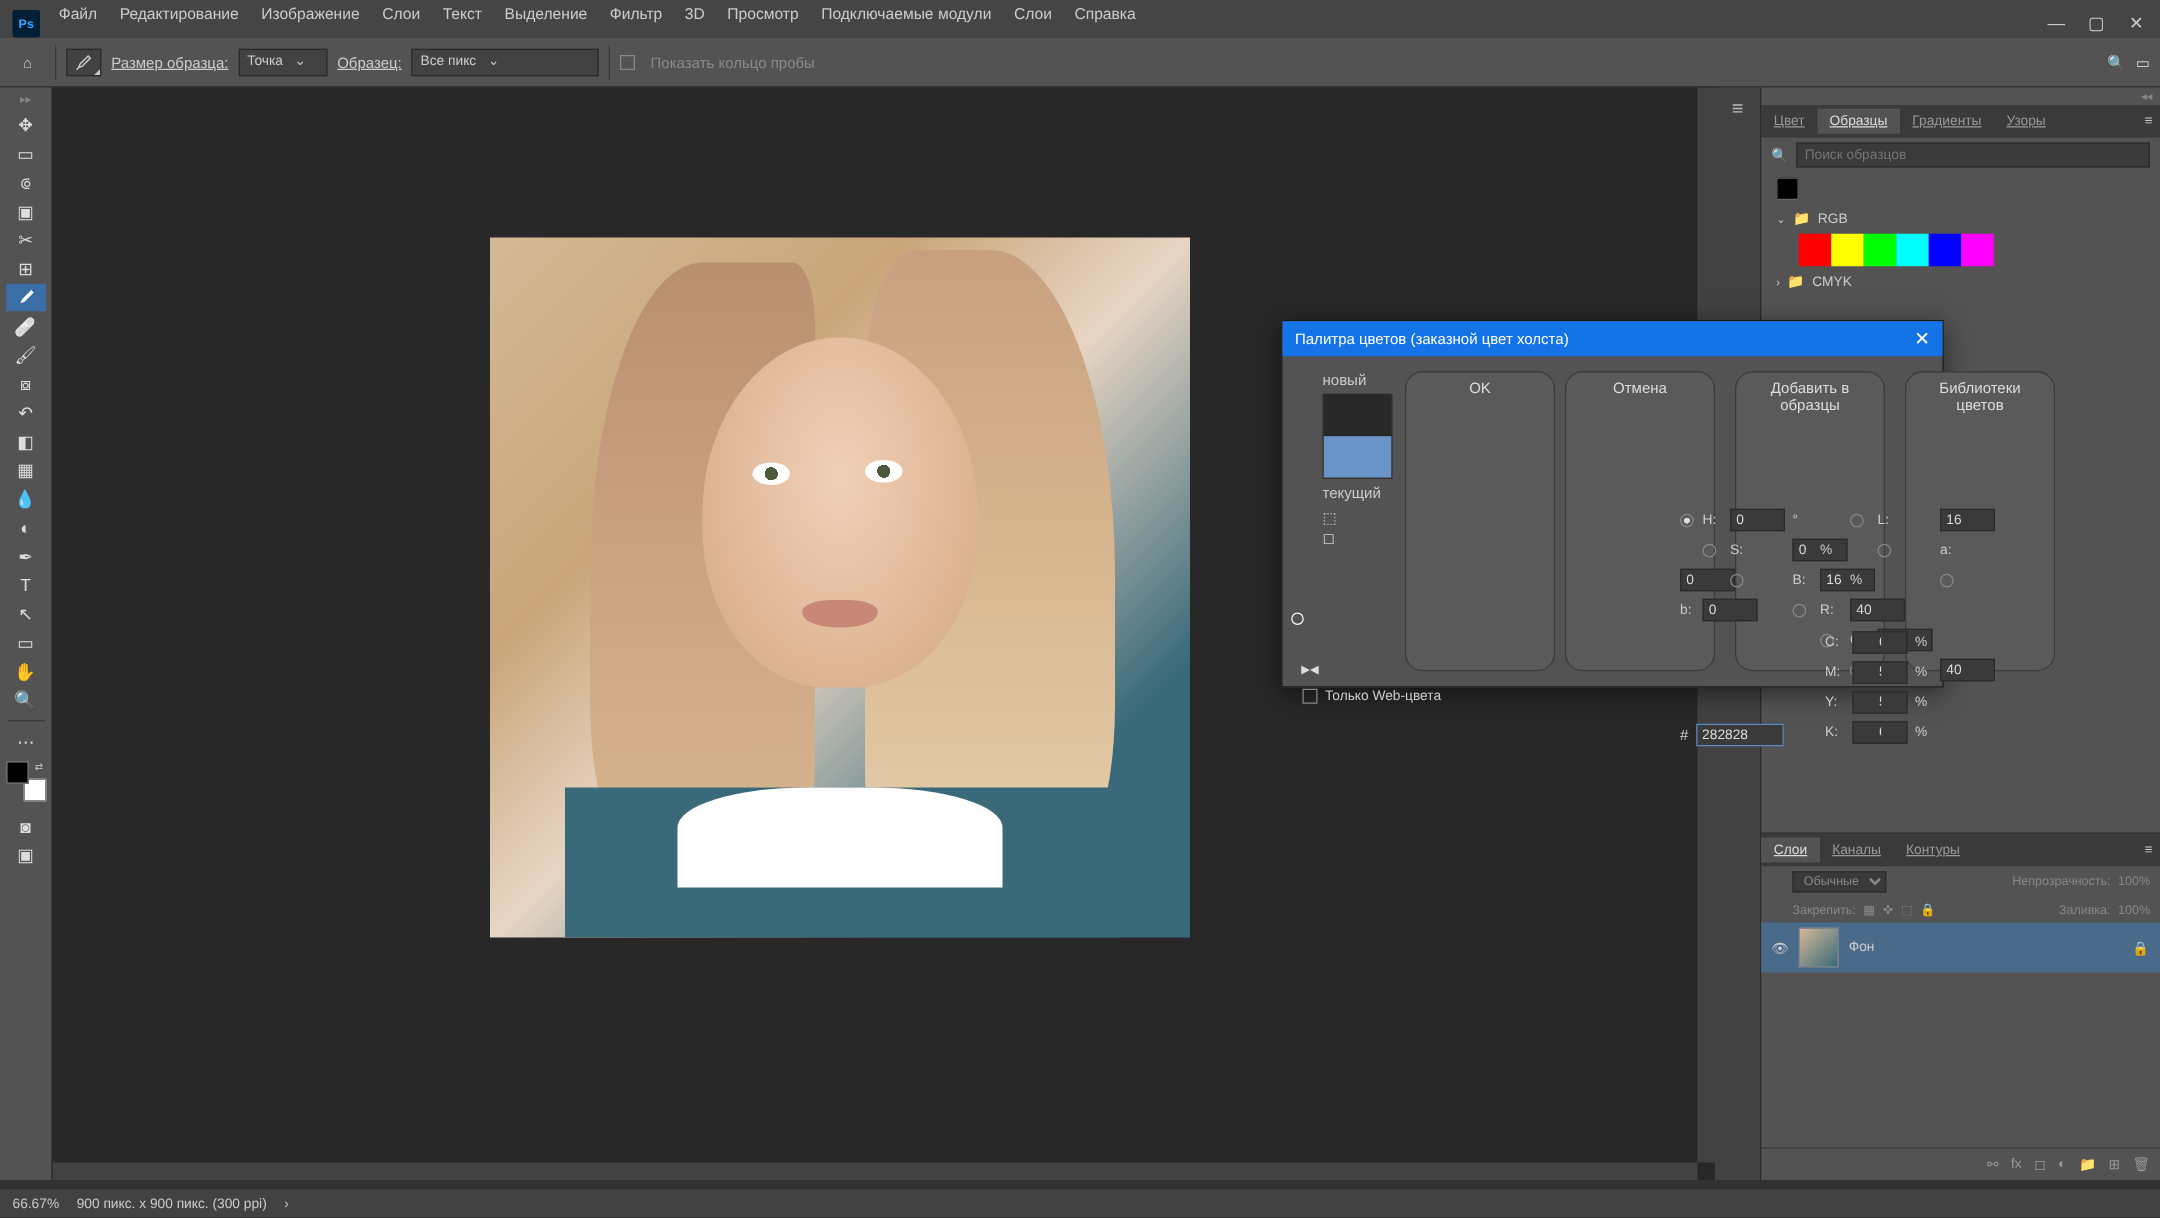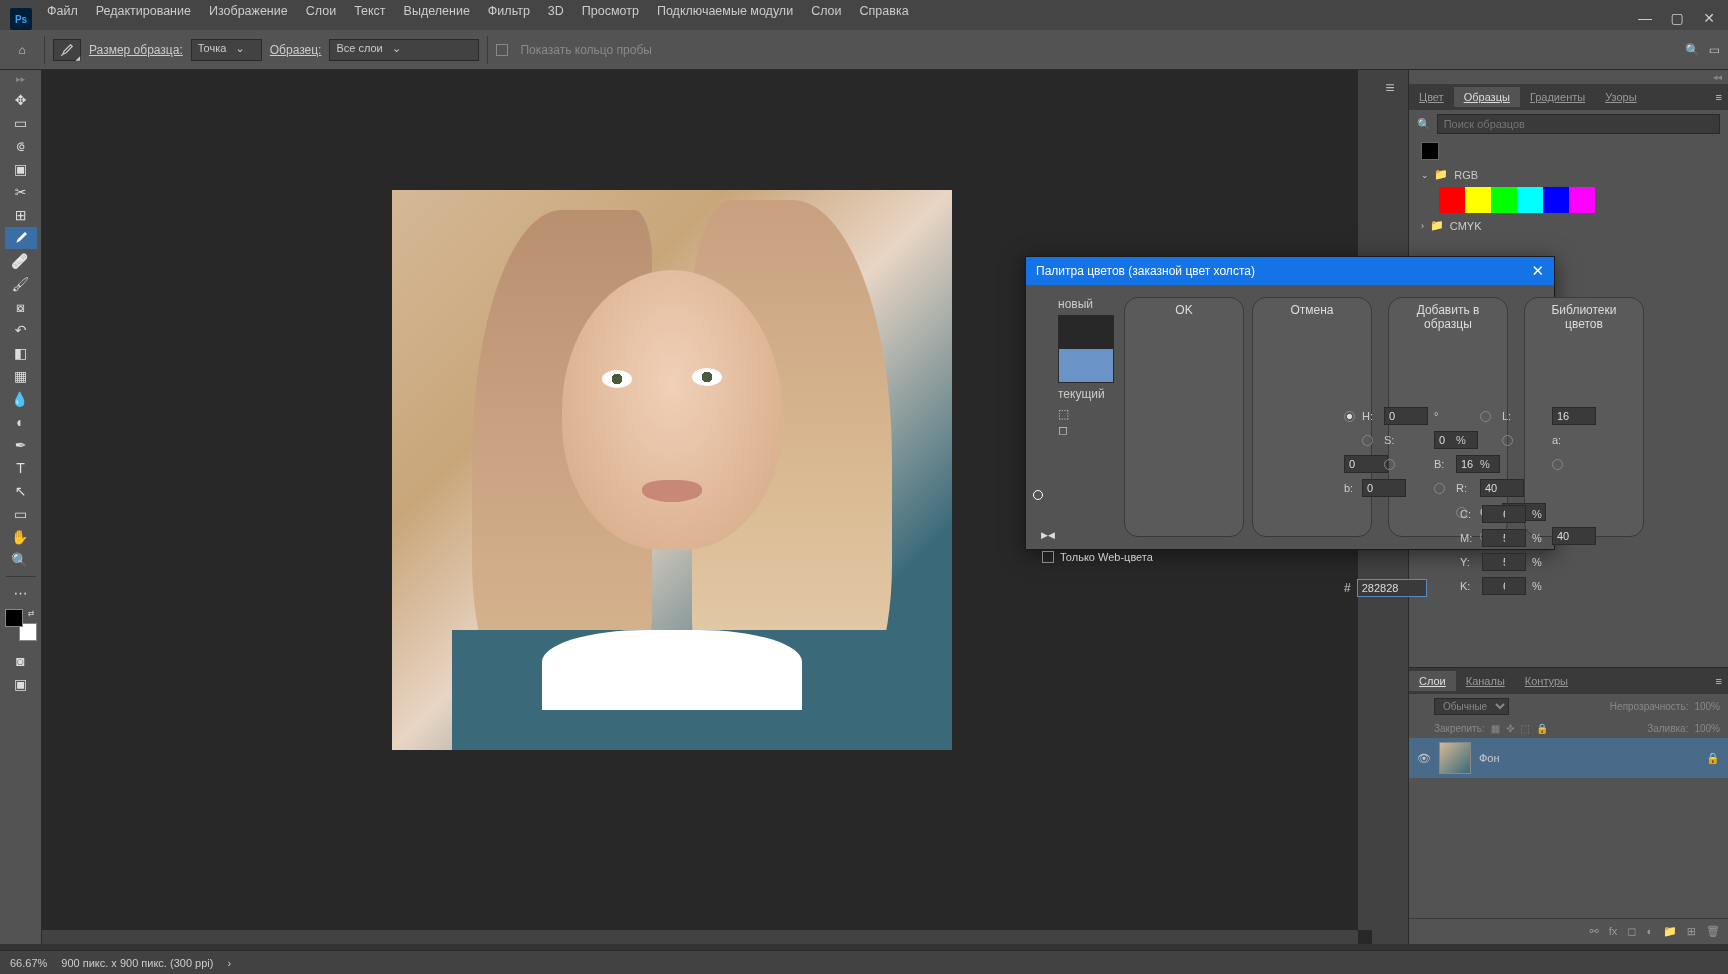--- a/index.html
+++ b/index.html
@@ -135,21 +135,21 @@
   <div class="home-icon">⌂</div>
   <div class="sep"></div>
   <div class="tool-preset">
     <svg width="14" height="14" viewBox="0 0 24 24" fill="none" stroke="#ccc" stroke-width="2">
         <path d="M2 22 L7 17 M18 3 L21 6 L10 17 L5 19 L7 14 Z"></path>
       </svg>
   </div>
   <label>Размер образца:</label>
   <div class="dropdown-fake"><span>Точка</span> &nbsp; ⌄</div>
   <label>Образец:</label>
-  <div class="dropdown-fake" style="width:150px"><span>Все слои</span> &nbsp; ⌄</div>
+  <div class="dropdown-fake" style="width:150px"><span>Все пикс</span> &nbsp; ⌄</div>
   <div class="sep"></div>
   <span class="checkbox-fake"></span>
   <span class="dim-label">Показать кольцо пробы</span>
   <div class="right">
     <div style="cursor:pointer">🔍</div>
     <div style="cursor:pointer">▭</div>
   </div>
 </div>
 
 <div class="doctabs">

